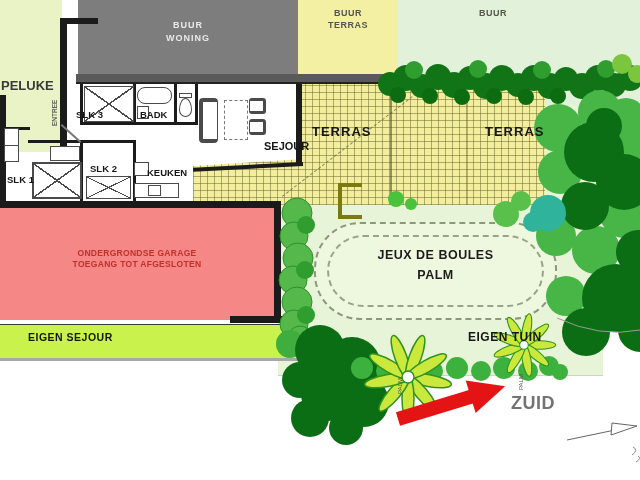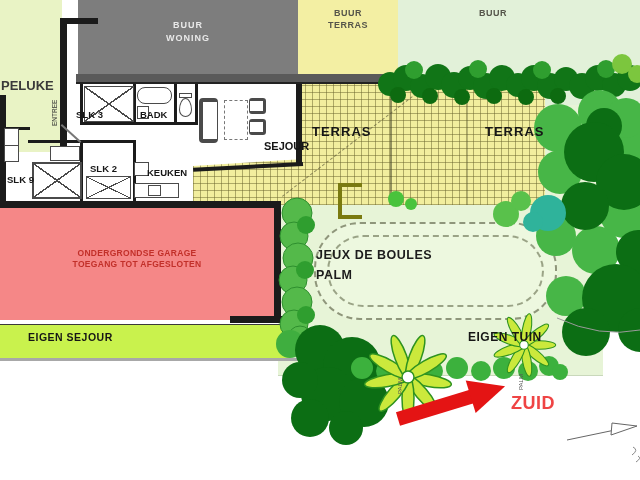--- a/index.html
+++ b/index.html
@@ -35,21 +35,21 @@
                clip-path:polygon(0 0,100% 0,100% 92%,0 100%)}
   #garage{left:0;top:208px;width:274px;height:112px;background:#f58787}
   #garage .lbl{position:static;display:block;text-align:center;color:#c2302a;
                font-size:8.5px;letter-spacing:.3px}
   #garage .pad{padding-top:40px}
   #tuinpad{left:0;top:324px;width:290px;height:34px;background:#c9f24d;
            border-top:1.5px solid #3a3a3a;box-sizing:border-box}
   #court{position:absolute;left:314px;top:222px;width:243px;height:98px;
          border:2.5px dashed #8f967b;border-radius:46px;background:#edf8df;box-sizing:border-box}
   #court .inner{position:absolute;inset:11px;border:2px dashed #9aa386;border-radius:38px}
-  #court .clbl{position:absolute;width:100%;font-weight:700;
+  #court .clbl{position:absolute;width:100%;text-align:center;font-weight:700;
                font-size:12.5px;color:#1c1c1c;letter-spacing:.5px}
   svg{position:absolute;left:0;top:0}
   .leaf{fill:#cbe93c;stroke:#2f9320;stroke-width:1.5}
 </style>
 </head>
 <body>
 
 <div id="stage">
 
   <div id="peluke" class="abs"></div>
@@ -309,25 +309,25 @@
   <div class="vtext" style="left:51px;top:86px;height:40px;font-size:6.5px;color:#333">ENTREE</div>
   <div class="buurlbl" style="left:298px;top:8px;width:100px">
     <span style="display:block">BUUR</span>
     <span style="display:block">TERRAS</span>
   </div>
   <div class="buurlbl" style="left:428px;top:8px;width:130px">
     <span style="display:block">BUUR</span>
   </div>
   <div class="lbl" style="left:76px;top:109px;font-size:9.5px">SLK 3</div>
   <div class="lbl" style="left:140px;top:109px;font-size:9.5px">BADK</div>
-  <div class="lbl" style="left:7px;top:174px;font-size:9.5px">SLK 9</div>
+  <div class="lbl" style="left:7px;top:174px;font-size:9.5px">SLK 1</div>
   <div class="lbl" style="left:90px;top:163px;font-size:9.5px">SLK 2</div>
   <div class="lbl" style="left:147px;top:167px;font-size:9.5px">KEUKEN</div>
   <div class="lbl" style="left:264px;top:140px;font-size:11px">SEJOUR</div>
   <div class="lbl" style="left:312px;top:124px;font-size:13px;letter-spacing:1px">TERRAS</div>
   <div class="lbl" style="left:485px;top:124px;font-size:13px;letter-spacing:1px">TERRAS</div>
   <div class="lbl" style="left:28px;top:331px;font-size:10.5px;letter-spacing:.5px">EIGEN SEJOUR</div>
   <div class="lbl" style="left:468px;top:330px;font-size:12px;letter-spacing:.5px">EIGEN TUIN</div>
-  <div class="lbl" style="left:511px;top:392px;font-size:18px;color:#ef4444;letter-spacing:.5px">ZUID</div>
+  <div class="lbl" style="left:511px;top:392px;font-size:18px;color:#737373;letter-spacing:.5px">ZUID</div>
   <div class="vtext" style="left:397px;top:364px;height:30px">PALM</div>
   <div class="vtext" style="left:518px;top:362px;height:28px">PALM</div>
 
 </div>
 
 </body></html>

